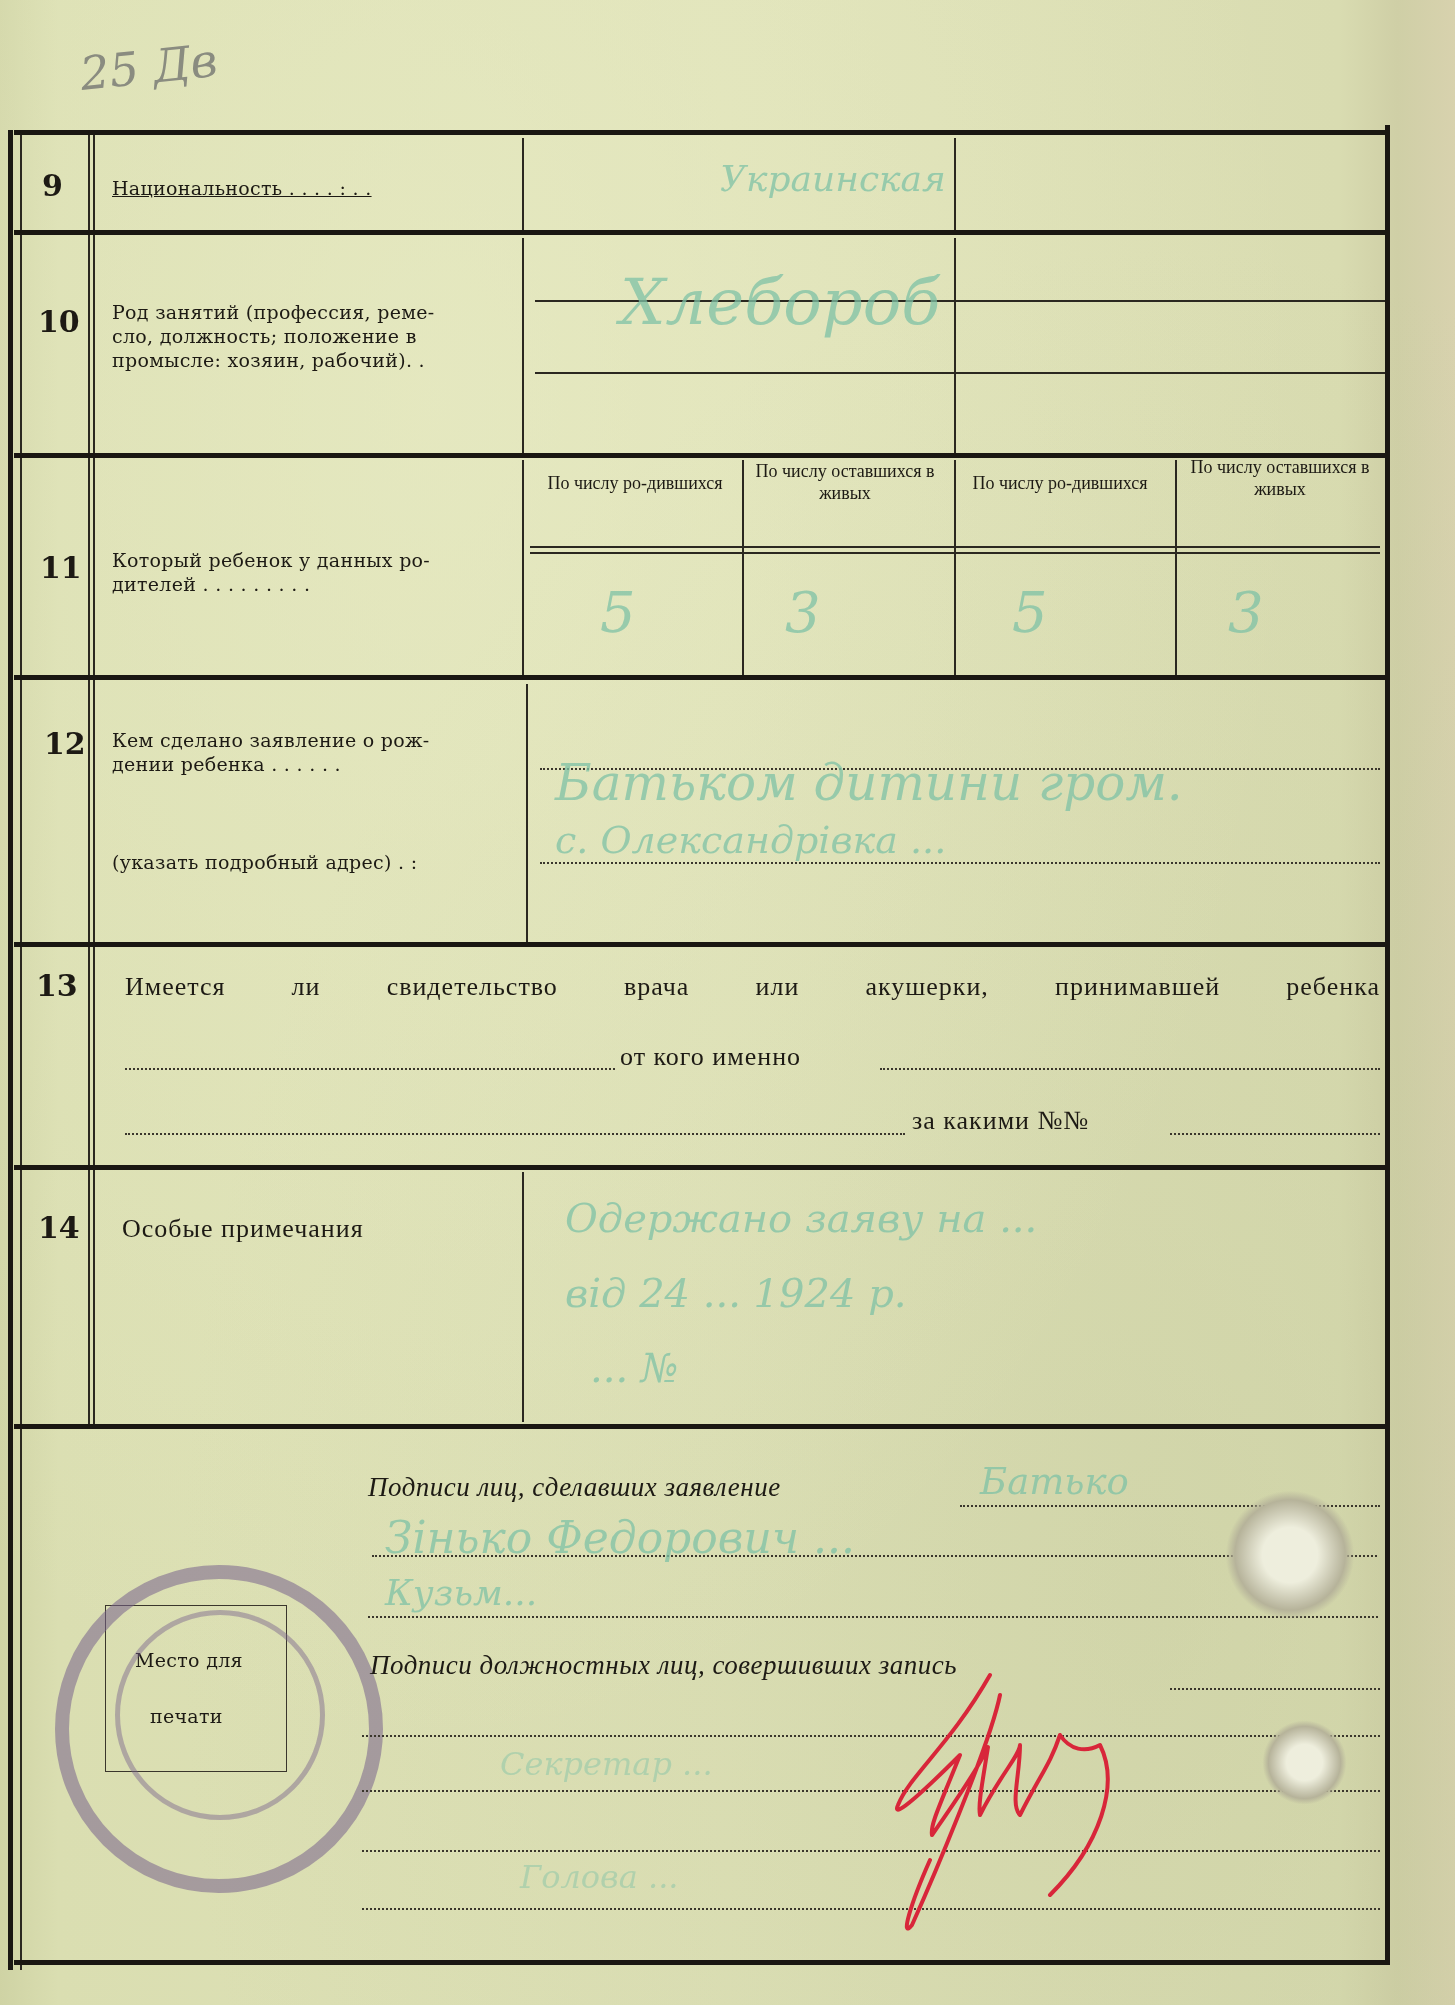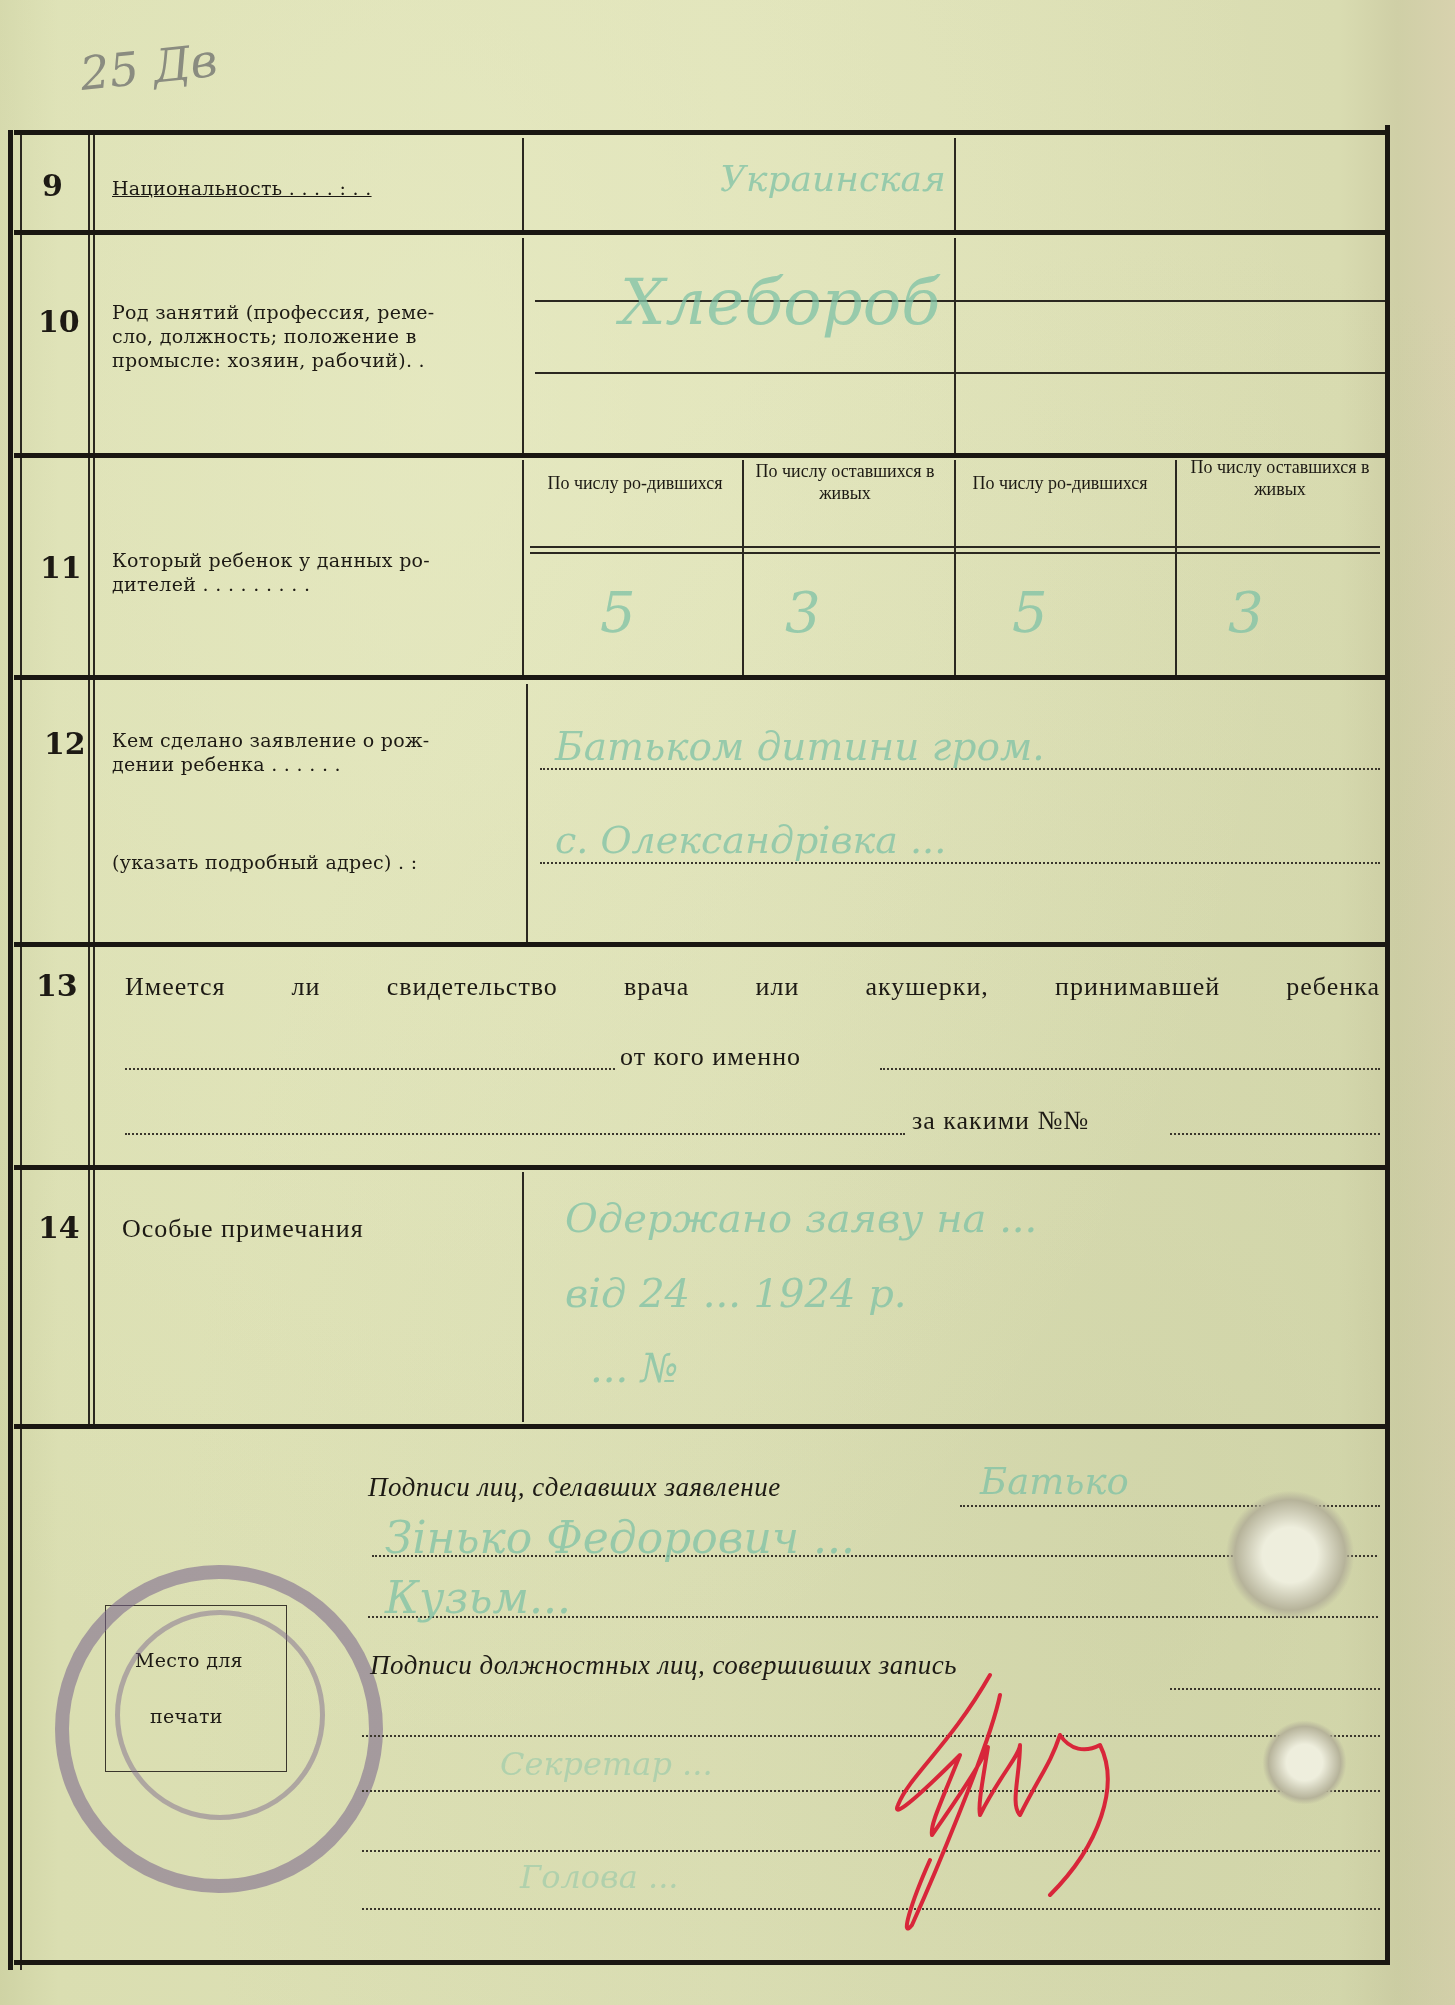--- a/index.html
+++ b/index.html
@@ -93,21 +93,21 @@
 <div class="hand" style="left:1228px; top:580px; font-size:56px;">3</div>
 
 <div class="hline" style="left:14px; top:675px; width:1375px;"></div>
 <div class="rownum" style="left:44px; top:726px;">12</div>
 <div class="label" style="left:112px; top:728px;">Кем сделано заявление о рож-</div>
 <div class="label" style="left:112px; top:752px;">дении ребенка . . . . . .</div>
 <div class="label" style="left:112px; top:850px;">(указать подробный адрес) . :</div>
 <div class="vline" style="left:526px; top:684px; height:258px;"></div>
 <div class="dots" style="left:540px; top:768px; width:840px;"></div>
 <div class="dots" style="left:540px; top:862px; width:840px;"></div>
-<div class="hand" style="left:555px; top:724px; font-size:39px;">Батьком дитини гром.</div>
+<div class="hand" style="left:555px; top:754px; font-size:50px;">Батьком дитини гром.</div>
 <div class="hand" style="left:555px; top:818px; font-size:38px;">с. Олександрівка ...</div>
 
 <div class="hline" style="left:14px; top:942px; width:1375px;"></div>
 <div class="rownum" style="left:36px; top:968px;">13</div>
 <div class="label big" style="left:125px; top:972px; width:1255px; text-align: justify; text-align-last: justify;">Имеется ли свидетельство врача или акушерки, принимавшей ребенка</div>
 <div class="dots" style="left:125px; top:1068px; width:490px;"></div>
 <div class="label big" style="left:620px; top:1042px;">от кого именно</div>
 <div class="dots" style="left:880px; top:1068px; width:500px;"></div>
 <div class="dots" style="left:125px; top:1133px; width:780px;"></div>
 <div class="label big" style="left:912px; top:1106px;">за какими №№</div>
@@ -122,21 +122,21 @@
 <div class="hand" style="left:590px; top:1345px; font-size:40px;">... №</div>
 
 <div class="hline" style="left:14px; top:1424px; width:1375px;"></div>
 
 <div class="italic" style="left:368px; top:1472px;">Подписи лиц, сделавших заявление</div>
 <div class="dots" style="left:960px; top:1505px; width:420px;"></div>
 <div class="dots" style="left:372px; top:1555px; width:1005px;"></div>
 <div class="dots" style="left:368px; top:1616px; width:1010px;"></div>
 <div class="hand" style="left:980px; top:1460px; font-size:37px;">Батько</div>
 <div class="hand" style="left:385px; top:1512px; font-size:44px;">Зінько Федорович ...</div>
-<div class="hand" style="left:385px; top:1572px; font-size:44px;">Кузьм...</div>
+<div class="hand" style="left:385px; top:1572px; font-size:36px;">Кузьм...</div>
 
 <div class="abs" style="left:105px; top:1605px; width:180px; height:165px; border:1px solid #3a362c;"></div>
 <div class="label" style="left:135px; top:1648px;">Место для</div>
 <div class="label" style="left:150px; top:1704px;">печати</div>
 
 <div class="stamp" style="left:55px; top:1565px; width:300px; height:300px;"></div>
 <div class="stamp-inner" style="left:115px; top:1610px; width:200px; height:200px;"></div>
 
 <div class="italic" style="left:370px; top:1650px;">Подписи должностных лиц, совершивших запись</div>
 <div class="dots" style="left:1170px; top:1688px; width:210px;"></div>

